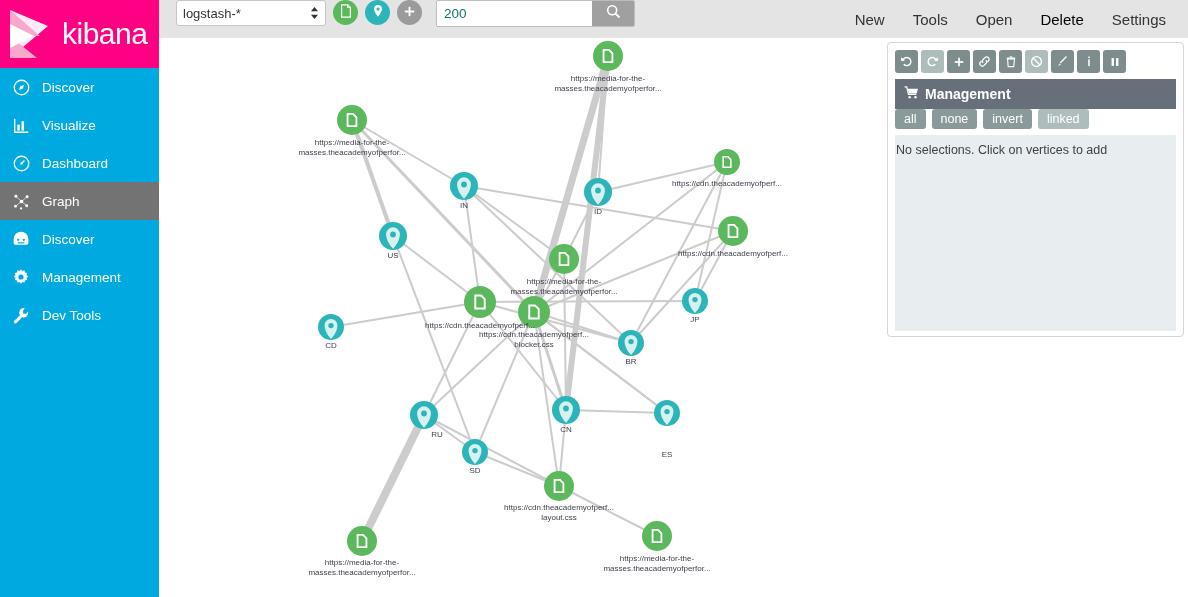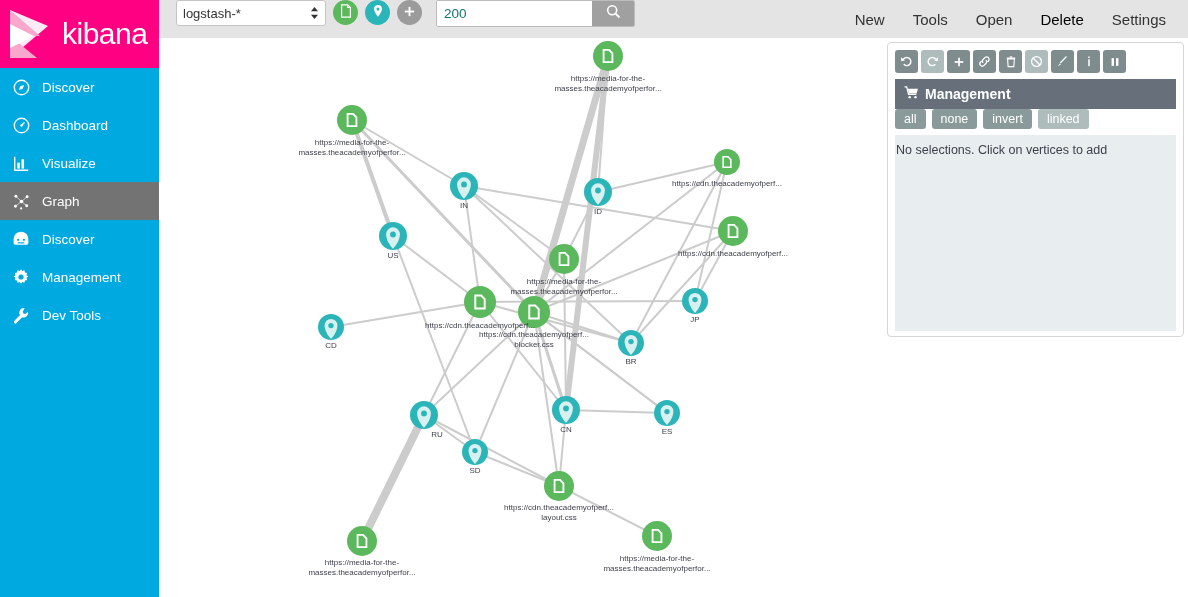--- a/index.html
+++ b/index.html
@@ -151,37 +151,37 @@
             <circle cx="10" cy="10" r="8.5" fill="none" stroke="#fff" stroke-width="1.6"></circle>
             <path d="M13 7 L8.5 8.5 L7 13 L11.5 11.5 Z" fill="#fff"></path>
           </svg>
       </span>
       <span class="nav-label">Discover</span>
     </div>
 
     <div class="nav-item">
       <span class="nav-icon">
         <svg width="17" height="17" viewBox="0 0 20 20">
+            <path d="M2 2 L2 18 L18 18" fill="none" stroke="#fff" stroke-width="1.6"></path>
+            <rect x="5" y="9" width="3" height="7" fill="#fff"></rect>
+            <rect x="10" y="5" width="3" height="11" fill="#fff"></rect>
+          </svg>
+      </span>
+      <span class="nav-label">Visualize</span>
+    </div>
+
+    <div class="nav-item">
+      <span class="nav-icon">
+        <svg width="17" height="17" viewBox="0 0 20 20">
             <circle cx="10" cy="10" r="8.5" fill="none" stroke="#fff" stroke-width="1.6"></circle>
             <path d="M10 10 L13.5 6.5" stroke="#fff" stroke-width="1.6" fill="none"></path>
             <circle cx="10" cy="10" r="1.4" fill="#fff"></circle>
           </svg>
       </span>
       <span class="nav-label">Dashboard</span>
-    </div>
-
-    <div class="nav-item">
-      <span class="nav-icon">
-        <svg width="17" height="17" viewBox="0 0 20 20">
-            <path d="M2 2 L2 18 L18 18" fill="none" stroke="#fff" stroke-width="1.6"></path>
-            <rect x="5" y="9" width="3" height="7" fill="#fff"></rect>
-            <rect x="10" y="5" width="3" height="11" fill="#fff"></rect>
-          </svg>
-      </span>
-      <span class="nav-label">Visualize</span>
     </div>
 
     <div class="nav-item active">
       <span class="nav-icon">
         <svg width="19" height="19" viewBox="0 0 22 22">
           <circle cx="11" cy="11" r="2.1" fill="#fff"></circle>
           <circle cx="4.5" cy="5" r="1.7" fill="#fff"></circle>
           <circle cx="17.5" cy="5.5" r="1.7" fill="#fff"></circle>
           <circle cx="4" cy="16.5" r="1.7" fill="#fff"></circle>
           <circle cx="17" cy="16" r="1.7" fill="#fff"></circle>
@@ -439,21 +439,21 @@
         <div class="node-label" style="left: 498px; top: 516px;">https://media-for-the-
 masses.theacademyofperfor...</div>
         <div class="node-label geo-label" style="left: 305px; top: 163px;">IN</div>
         <div class="node-label geo-label" style="left: 439px; top: 169px;">ID</div>
         <div class="node-label geo-label" style="left: 234px; top: 213px;">US</div>
         <div class="node-label geo-label" style="left: 536px; top: 277px;">JP</div>
         <div class="node-label geo-label" style="left: 172px; top: 303px;">CD</div>
         <div class="node-label geo-label" style="left: 472px; top: 319px;">BR</div>
         <div class="node-label geo-label" style="left: 278px; top: 392px;">RU</div>
         <div class="node-label geo-label" style="left: 407px; top: 387px;">CN</div>
-        <div class="node-label geo-label" style="left: 508px; top: 389px;">ES</div>
+        <div class="node-label geo-label" style="left: 508px; top: 412px;">ES</div>
         <div class="node-label geo-label" style="left: 316px; top: 428px;">SD</div>
       </div>
   </div>
 
   <div id="rightpanel">
     <div id="panel-toolbar">
       <div class="tool-btn">
         <svg width="13" height="13" viewBox="0 0 14 14">
             <path d="M3 6 a4.4 4.4 0 1 1 1 4" fill="none" stroke="#fff" stroke-width="1.5"></path>
             <path d="M1 2.5 L1.4 6.6 L5.4 5.6 Z" fill="#fff"></path>

